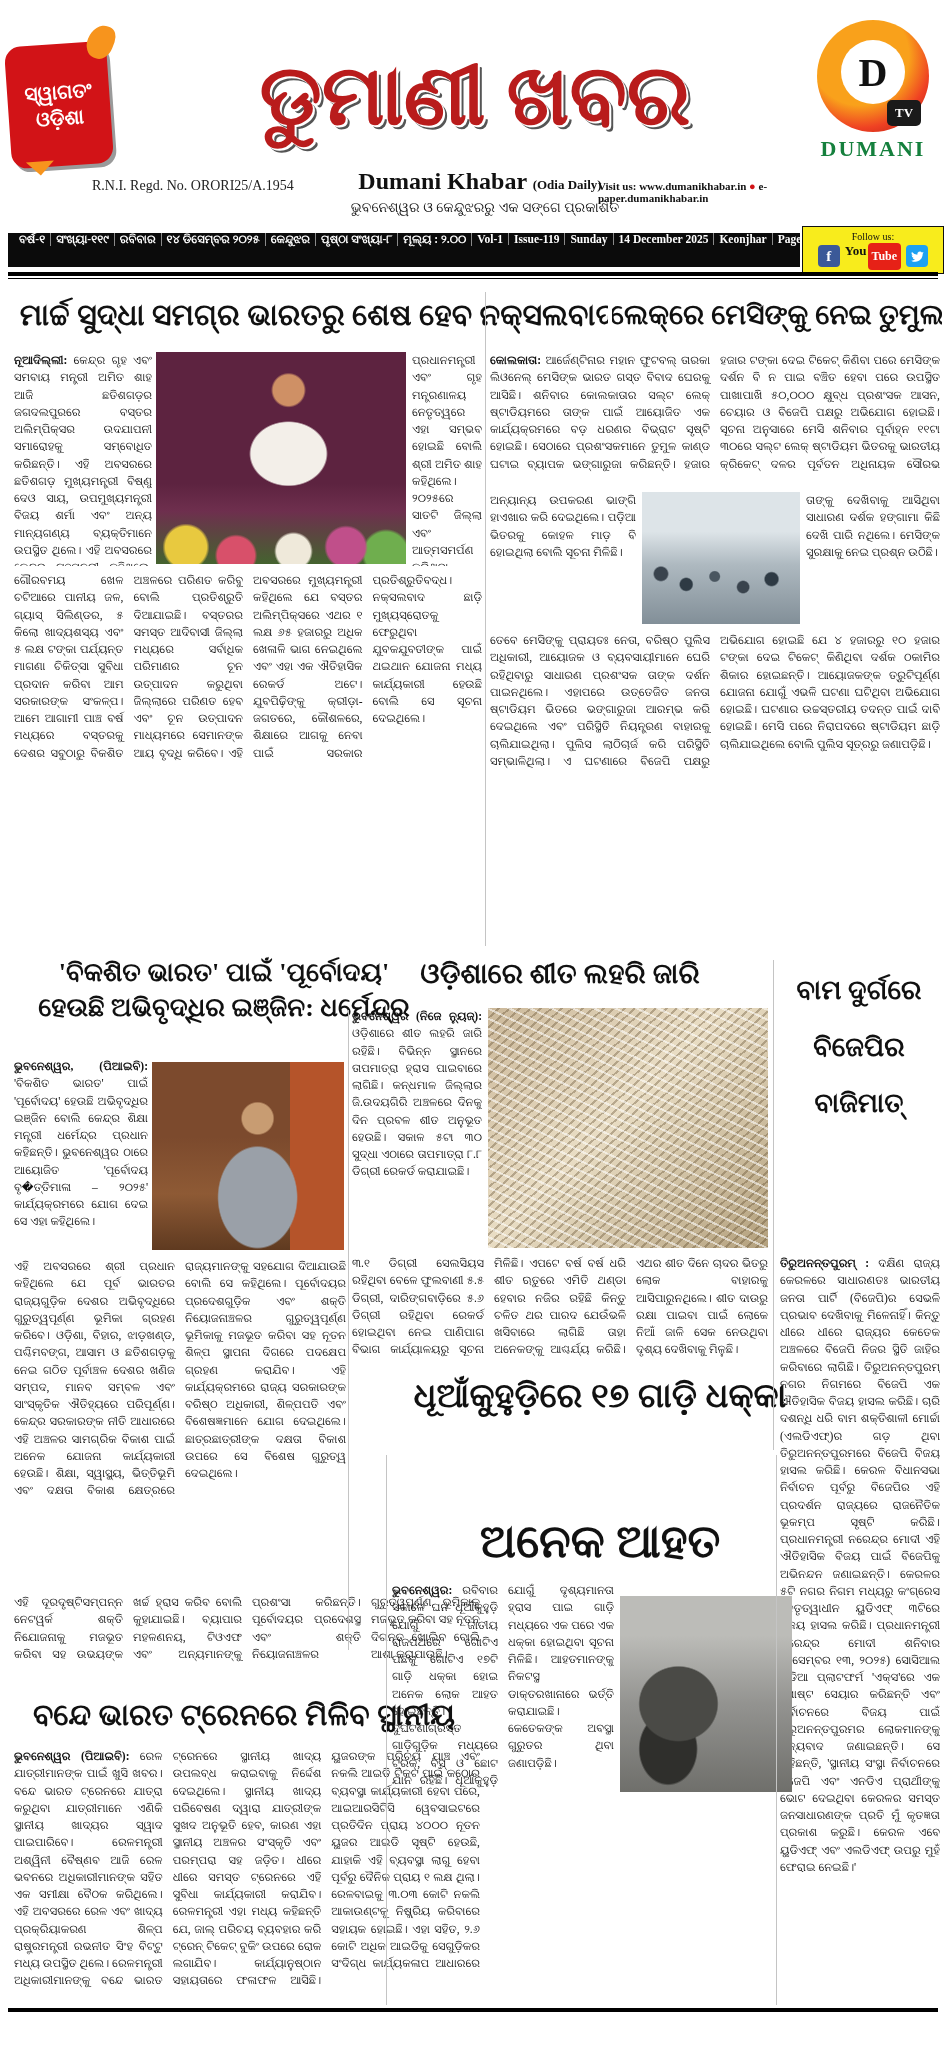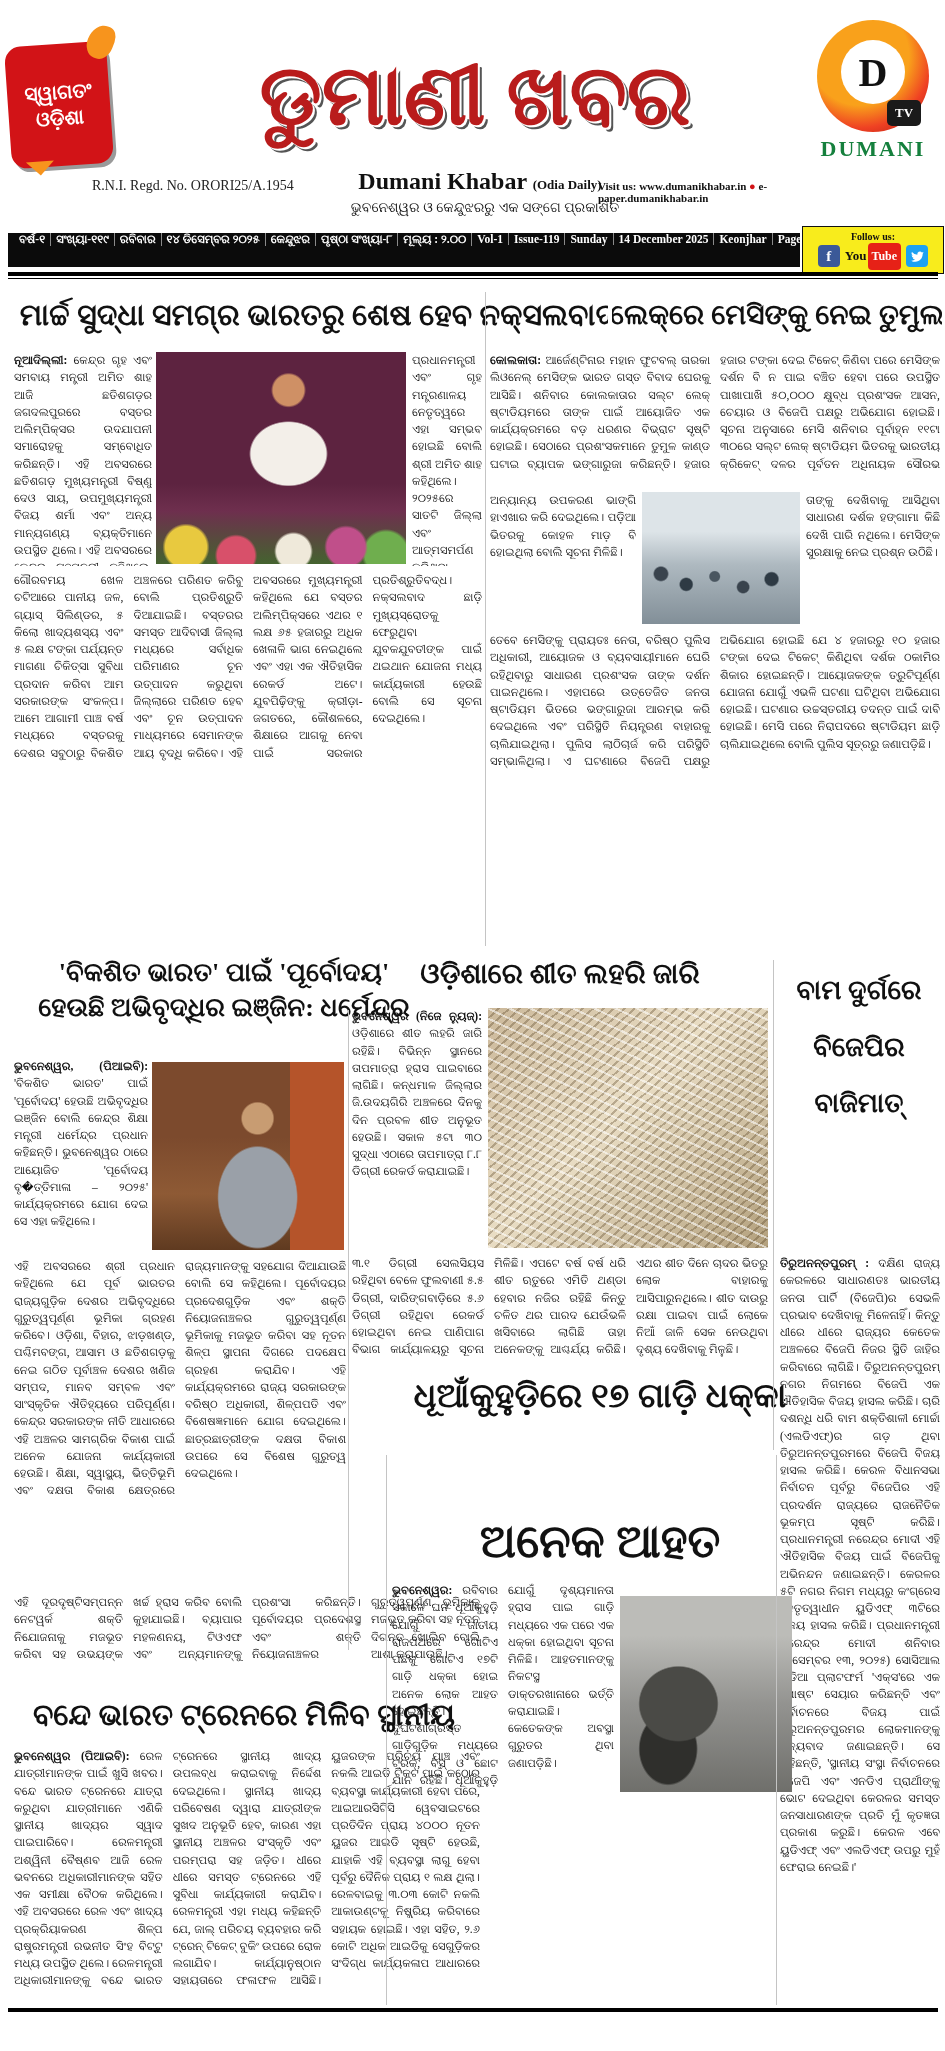--- a/index.html
+++ b/index.html
@@ -30,27 +30,27 @@
   .visit .dot{color:#d21317;}
   .publine{left:285px;top:200px;width:400px;text-align:center;font-size:14px;}
   
   .infobar{left:8px;top:233px;width:792px;height:34px;background:#0b0b0b;color:#fff;display:flex;
            align-items:flex-start;justify-content:space-between;padding:0 6px;box-sizing:border-box;
            font-size:11.5px;font-weight:bold;white-space:nowrap;overflow:hidden;}
   .infobar span{padding:0 5px;border-right:1px solid #8a8a8a;}
   .infobar span:last-child{border-right:none;}
   .follow{left:802px;top:226px;width:140px;height:46px;background:#f8ec1c;border:1px solid #111;
           display:flex;flex-direction:column;align-items:center;justify-content:center;}
-  .follow .cap{font-size:10px;font-weight:bold;color:#111;}
+  .follow .cap{font-size:10px;font-weight:normal;color:#111;}
   .fbrow{display:flex;align-items:center;gap:5px;margin-top:1px;}
   .sq{width:22px;height:22px;border-radius:4px;display:flex;align-items:center;justify-content:center;
       color:#fff;font-weight:900;font-size:15px;}
   .fb{background:#3b5998;}
   .tw{background:#1da1f2;}
-  .ytword{font-weight:900;font-size:13px;color:#111;display:flex;align-items:center;}
+  .ytword{font-weight:900;font-size:13px;color:#111;display:flex;}
   .ytbox{background:#e62117;color:#fff;border-radius:4px;padding:6px 4px;margin-left:1px;font-size:12px;}
   .rule2{left:8px;top:272px;width:930px;height:2px;border-top:4px solid #000;border-bottom:1px solid #000;}
   
   .h1a{left:14px;top:286px;width:594px;height:58px;font-size:30px;font-weight:900;display:flex;
        align-items:center;justify-content:center;white-space:nowrap;overflow:hidden;}
   .h1b{left:612px;top:286px;width:330px;height:58px;font-size:28px;font-weight:900;display:flex;
        align-items:center;justify-content:center;white-space:nowrap;overflow:hidden;}
   .hd2{font-weight:900;text-align:center;overflow:hidden;white-space:pre-line;}
   
   .txt{font-size:11.5px;line-height:1.5;text-align:justify;overflow:hidden;}

